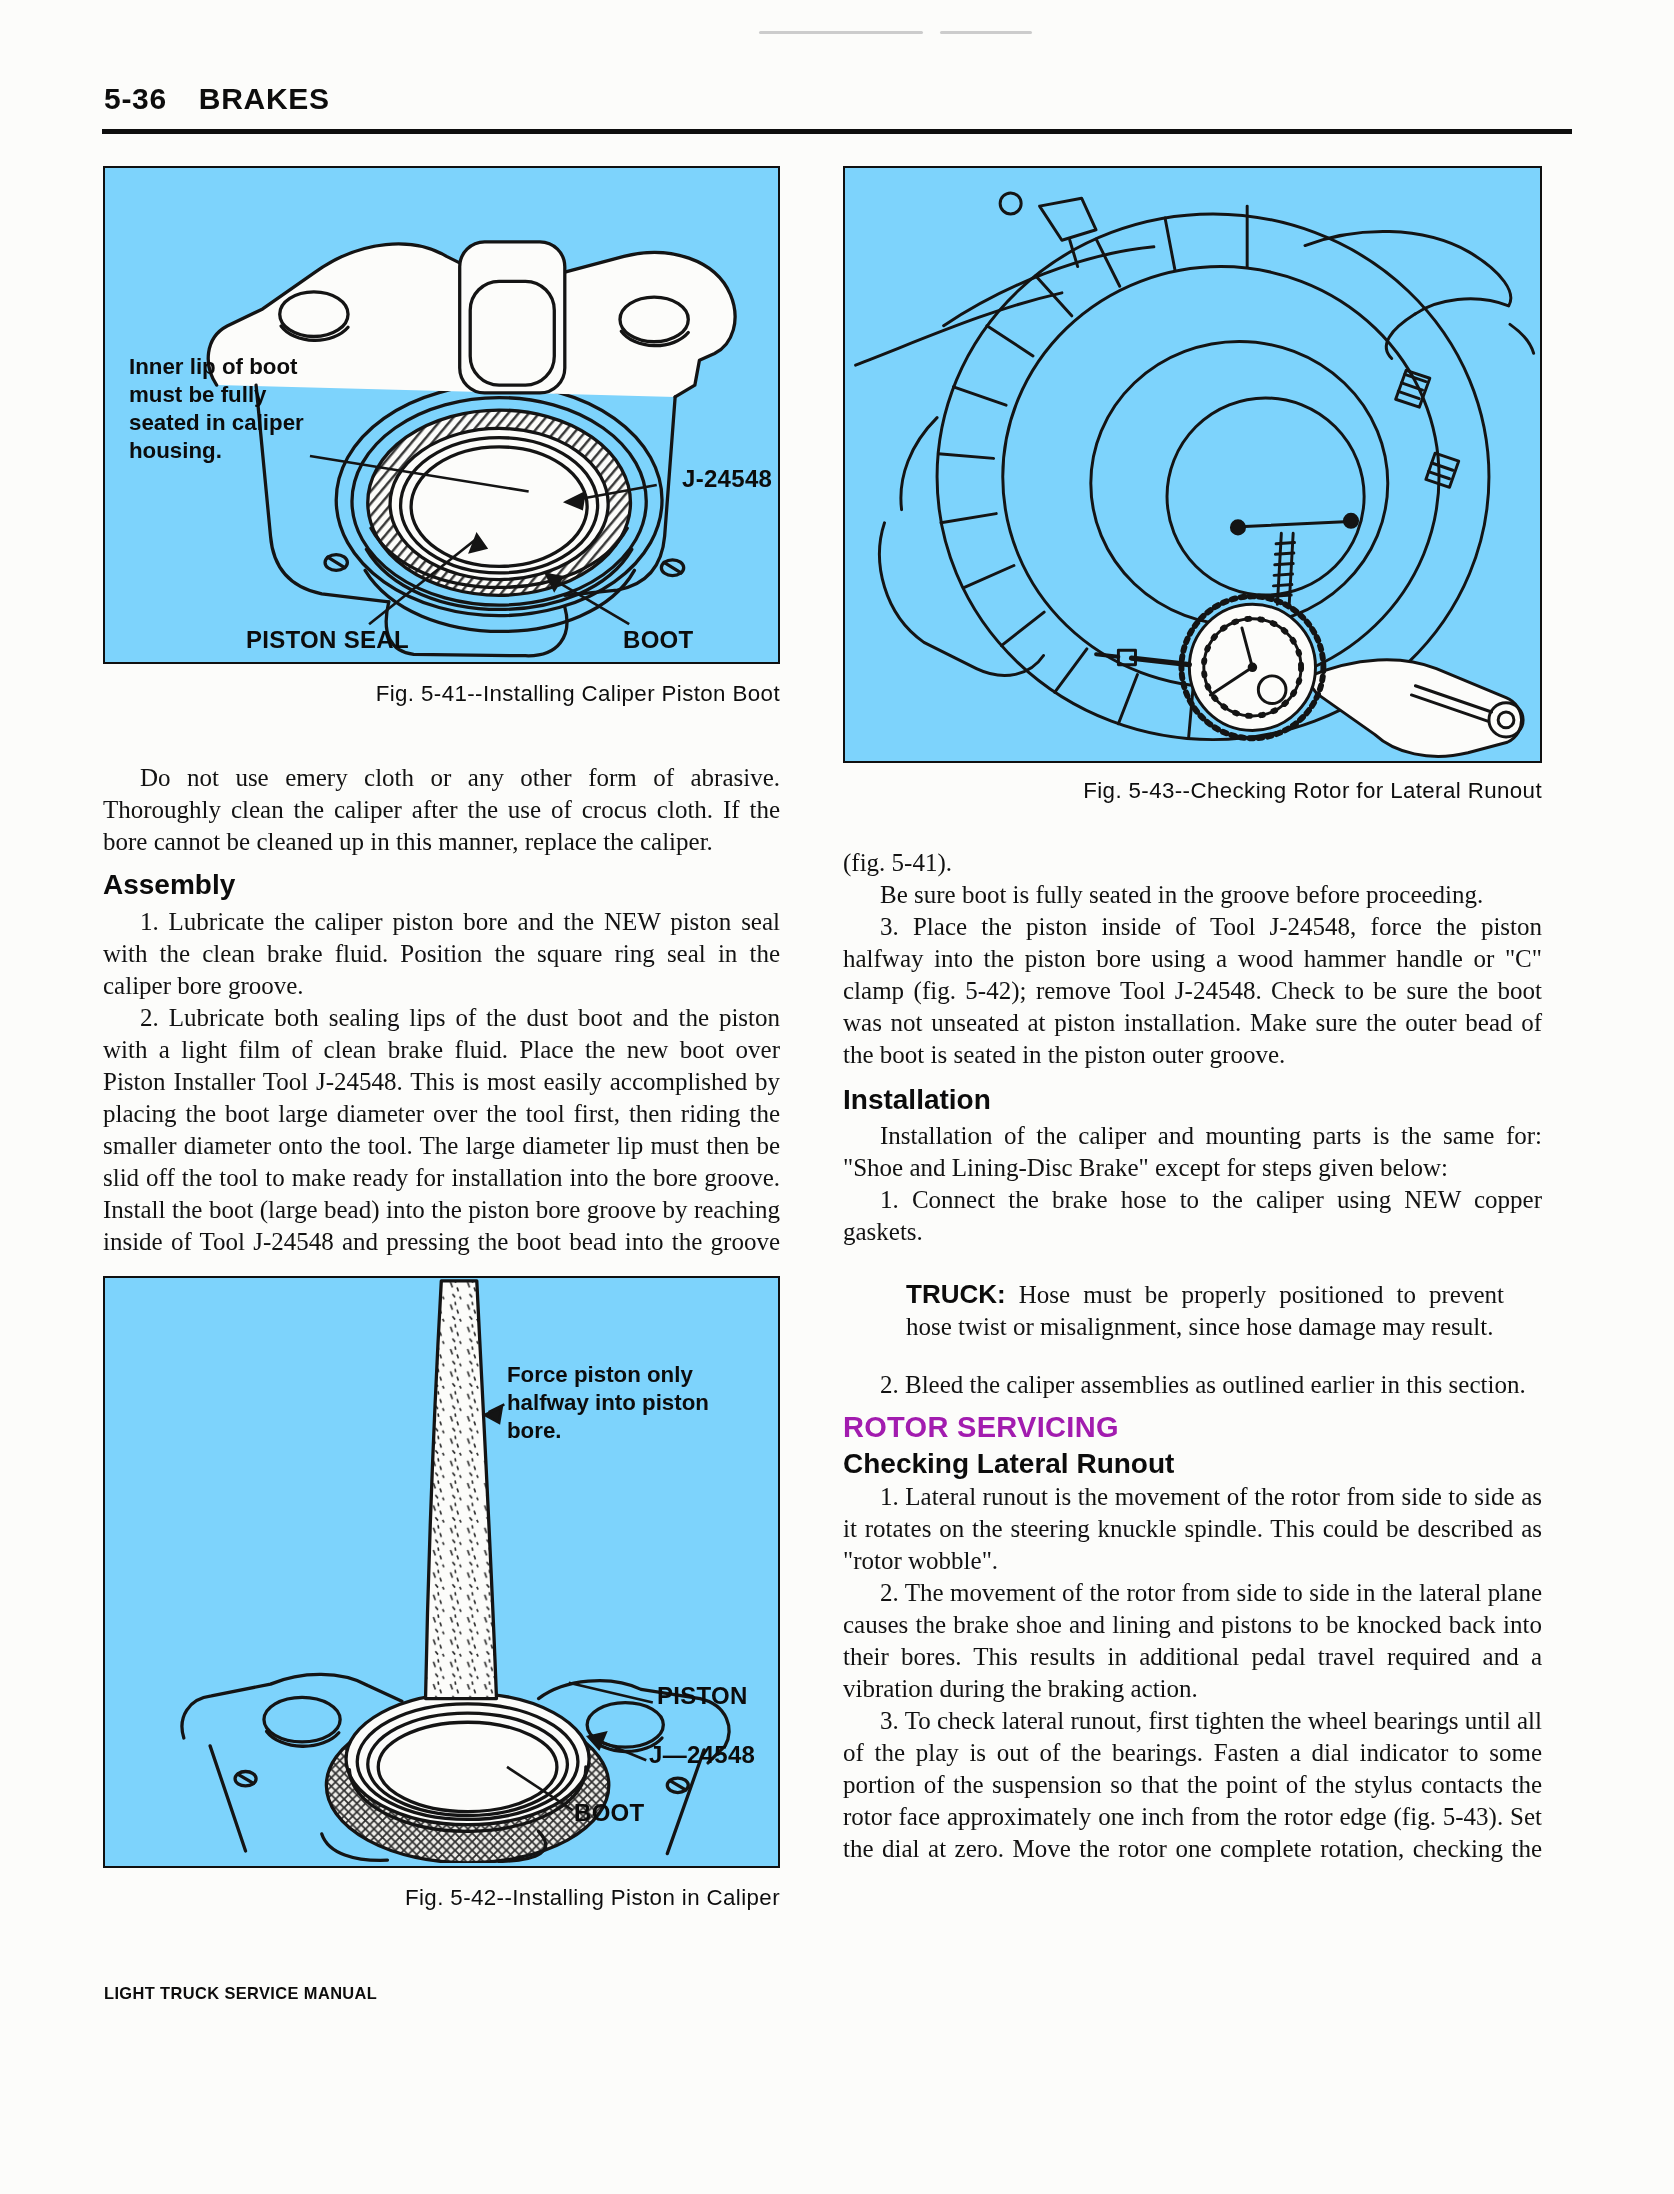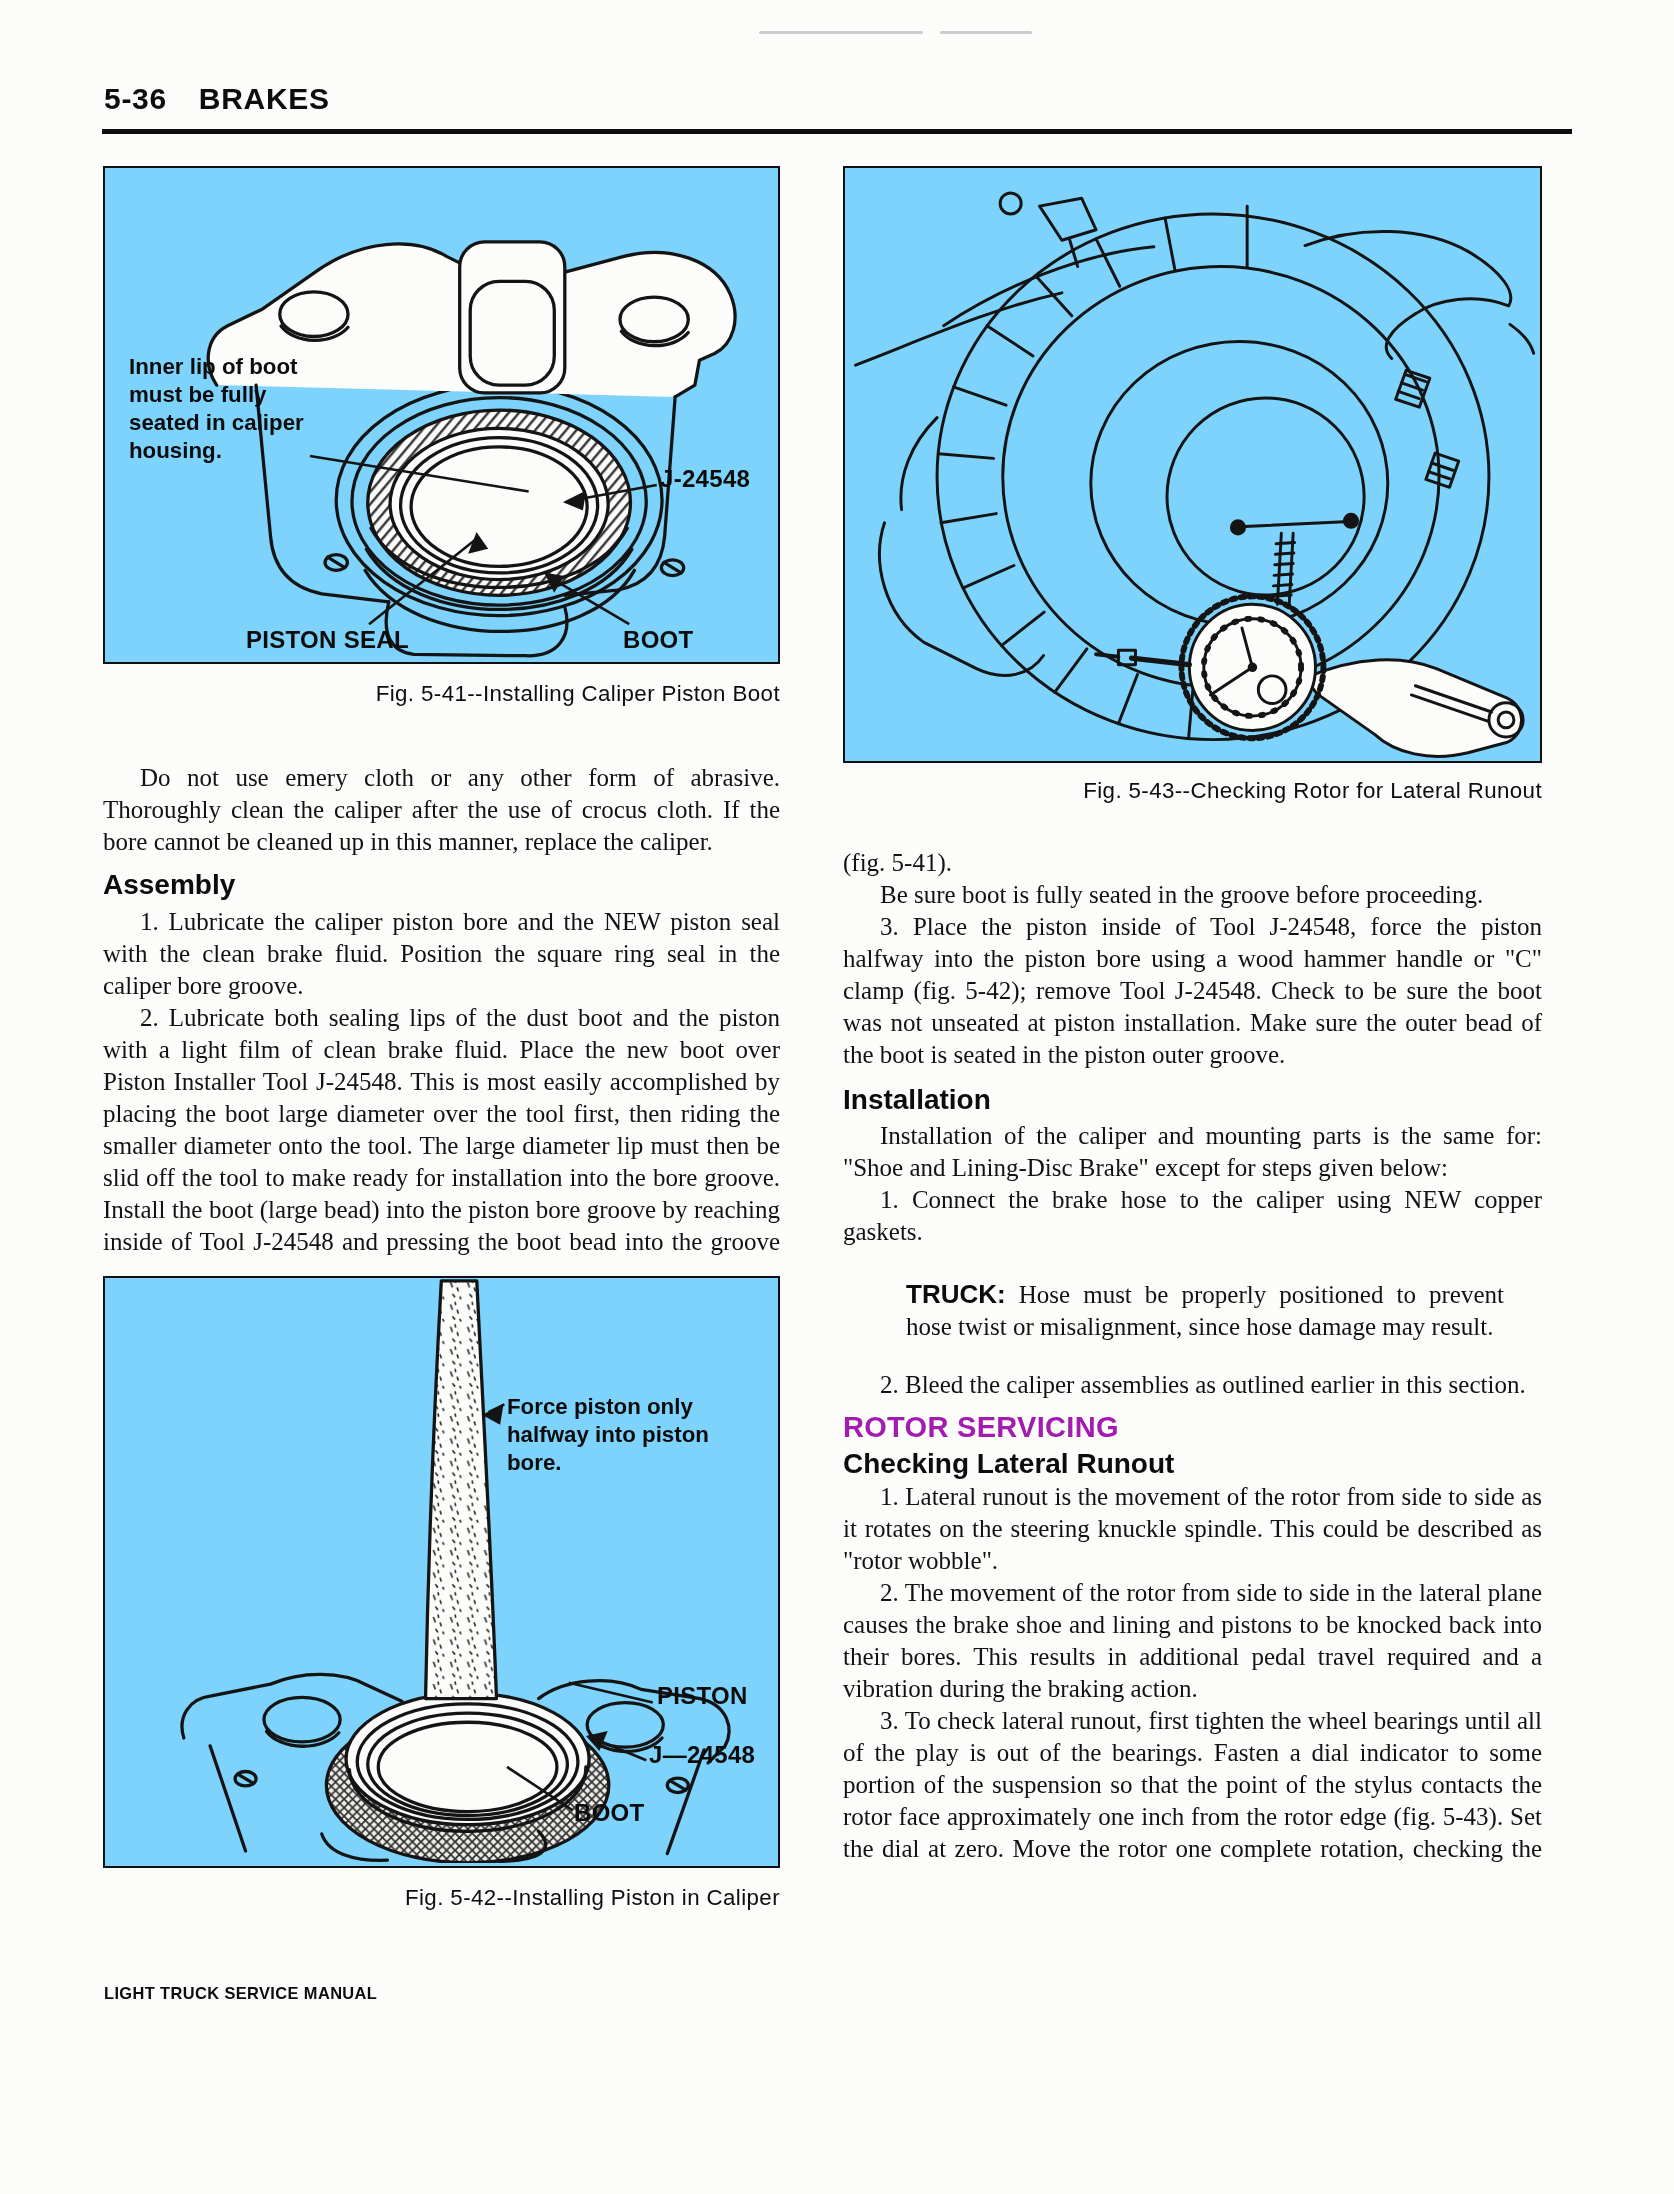--- a/index.html
+++ b/index.html
@@ -108,21 +108,21 @@
           <line x1="312" y1="438" x2="645" y2="492" fill="none"></line>
           <line x1="840" y1="482" x2="708" y2="506" fill="none"></line>
           <polygon points="702,508 730,494 726,518"></polygon>
           <line x1="402" y1="694" x2="568" y2="562" fill="none"></line>
           <polygon points="566,558 556,584 580,578"></polygon>
           <line x1="798" y1="694" x2="676" y2="622" fill="none"></line>
           <polygon points="672,618 684,642 696,622"></polygon>
         </g>
       </svg>
       <div class="fig-label" style="left:24px; top:185px; width:181px;">Inner lip of boot must be fully seated in caliper housing.</div>
-      <div class="fig-label caps" style="left:555px; top:297px; font-weight:600;">J-24548</div>
+      <div class="fig-label caps" style="left:555px; top:297px; font-weight:600;padding-left:22px;">J-24548</div>
       <div class="fig-label caps" style="left:109px; top:458px;margin-left:32px;">PISTON SEAL</div>
       <div class="fig-label caps" style="left:518px; top:458px;">BOOT</div>
     </div>
     <div class="caption">Fig. 5-41--Installing Caliper Piston Boot</div>
 
     <p class="body" style="margin-top:55px">Do not use emery cloth or any other form of abrasive. Thoroughly clean the caliper after the use of crocus cloth. If the bore cannot be cleaned up in this manner, replace the caliper.</p>
     <h3 class="subhead" style="margin-top:10.5px">Assembly</h3>
     <p class="body" style="margin-top:5.3px">1. Lubricate the caliper piston bore and the NEW piston seal with the clean brake fluid. Position the square ring seal in the caliper bore groove.</p>
     <p class="body cont">2. Lubricate both sealing lips of the dust boot and the piston with a light film of clean brake fluid. Place the new boot over Piston Installer Tool J-24548. This is most easily accomplished by placing the boot large diameter over the tool first, then riding the smaller diameter onto the tool. The large diameter lip must then be slid off the tool to make ready for installation into the bore groove. Install the boot (large bead) into the piston bore groove by reaching inside of Tool J-24548 and pressing the boot bead into the groove</p>
 
@@ -170,21 +170,21 @@
         </g>
         <g stroke="#141414" stroke-width="4" fill="#141414">
           <line x1="608" y1="192" x2="584" y2="204" fill="none"></line>
           <polygon points="578,208 604,196 600,220"></polygon>
           <line x1="834" y1="646" x2="706" y2="616" fill="none"></line>
           <line x1="824" y1="734" x2="742" y2="700" fill="none"></line>
           <polygon points="736,698 762,692 752,716"></polygon>
           <line x1="712" y1="810" x2="612" y2="744" fill="none"></line>
         </g>
       </svg>
-      <div class="fig-label" style="left:402px; top:83px; width:205px;margin-top:32px;">Force piston only halfway into piston bore.</div>
+      <div class="fig-label" style="left:402px; top:83px; width:205px;">Force piston only halfway into piston bore.</div>
       <div class="fig-label caps" style="left:552px; top:404px;">PISTON</div>
       <div class="fig-label caps" style="left:544px; top:463px; font-weight:600;">J—24548</div>
       <div class="fig-label caps" style="left:469px; top:521px;">BOOT</div>
     </div>
     <div class="caption">Fig. 5-42--Installing Piston in Caliper</div>
   </div>
 
   <div class="col col-right">
 
     <div class="figure" id="fig43">

